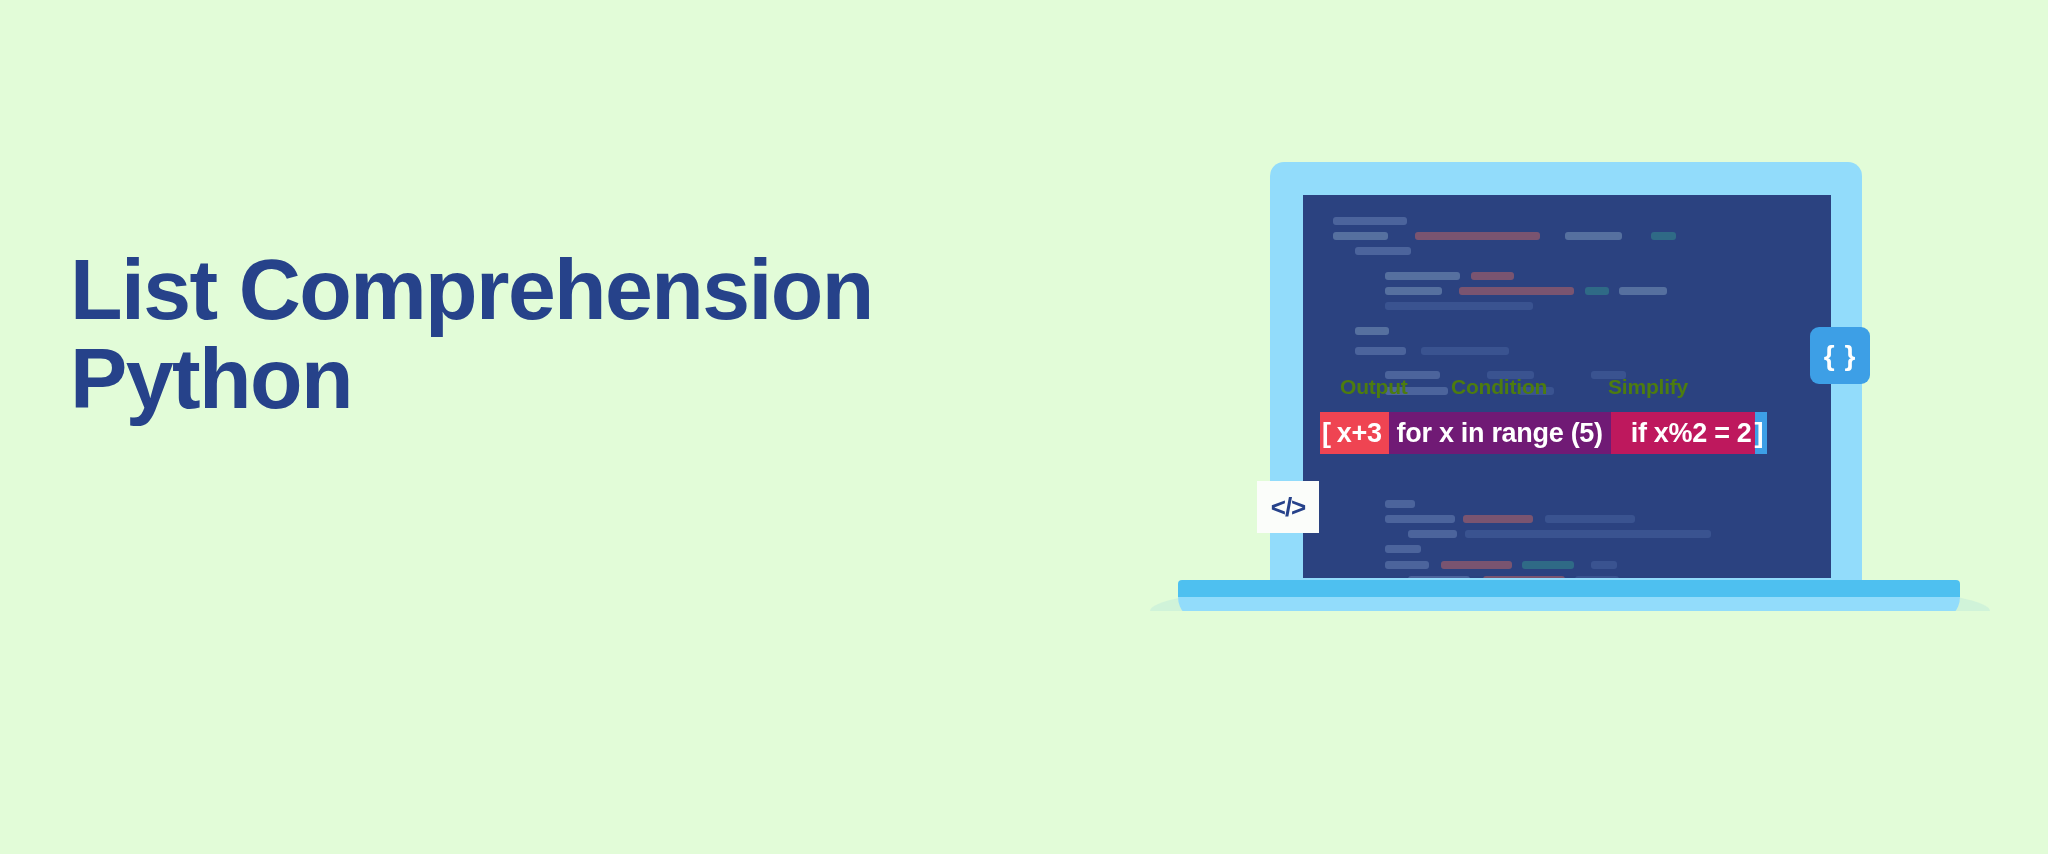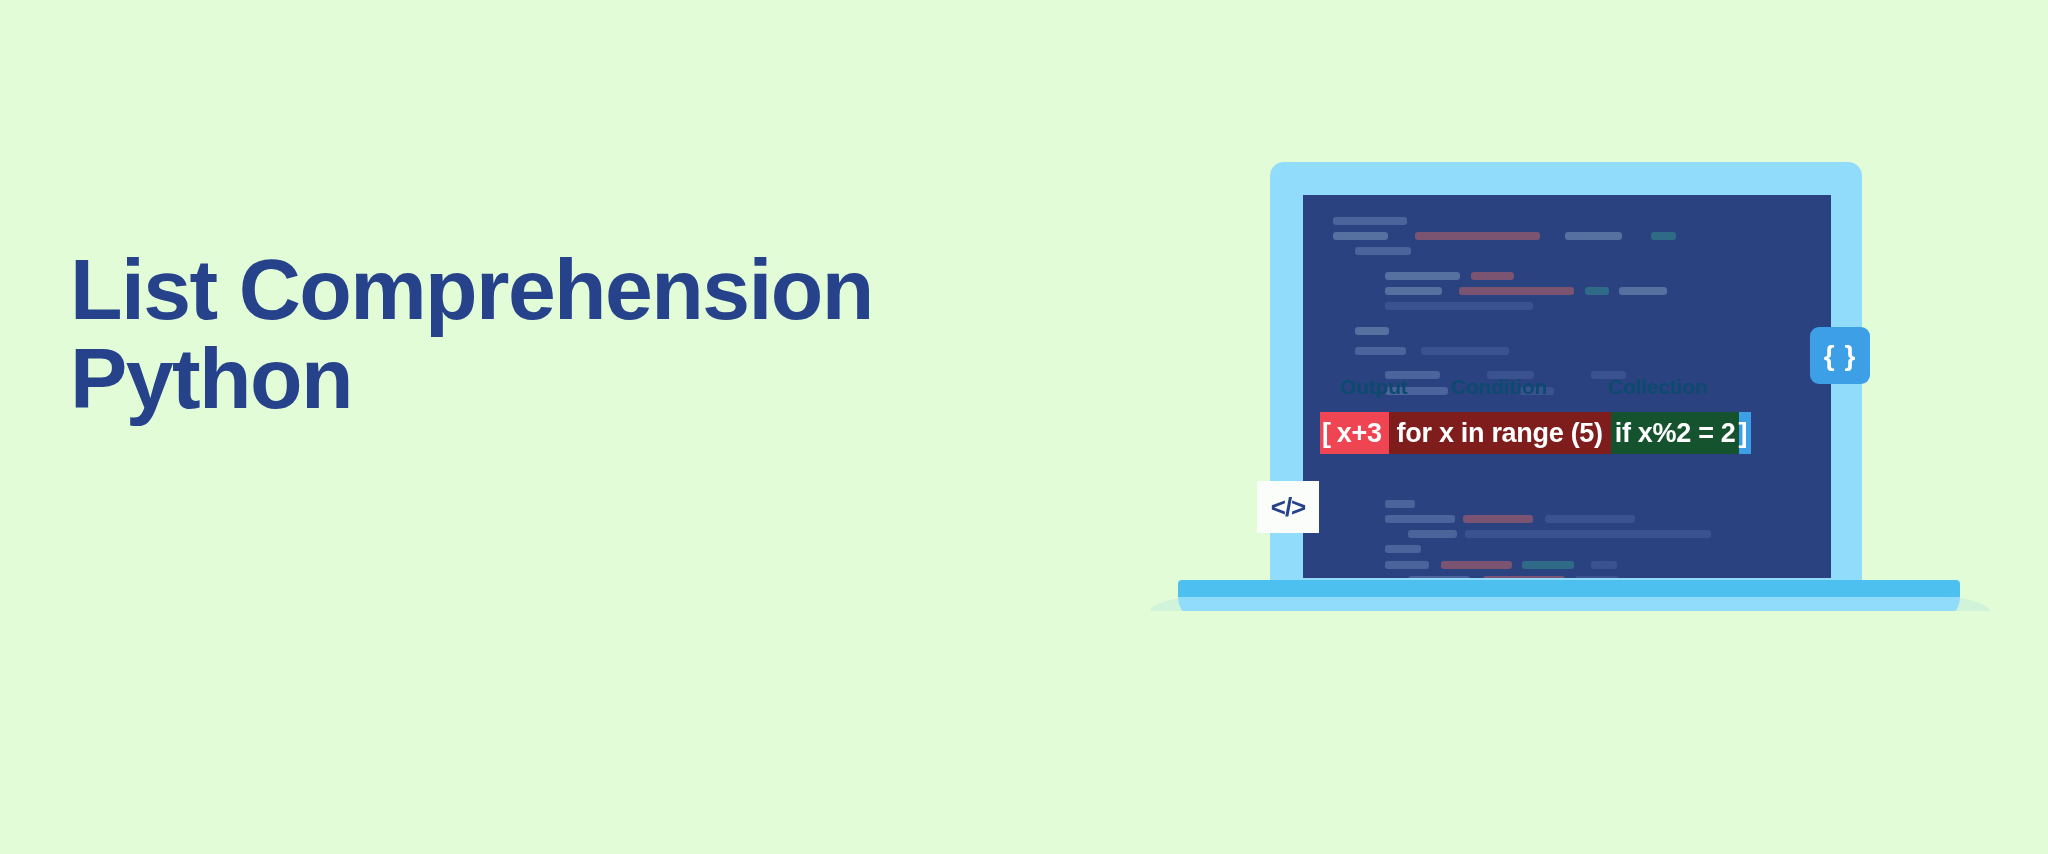--- a/index.html
+++ b/index.html
@@ -124,21 +124,21 @@
   
   #labels-row {
     position: absolute;
     left: 173px;
     top: 225px;
     width: 528px;
     height: 30px;
   }
   .code-label {
     position: absolute;
-    color: #0c4a6e;
+    color: #4d7c0f;
     font-family: "Liberation Sans", sans-serif;
     font-size: 21px;
     font-weight: 700;
     letter-spacing: -0.2px;
     white-space: nowrap;
   }
   #label-output     { left: 37px;  top: 0; }
   #label-collection { left: 148px; top: 0; }
   #label-condition  { left: 305px; top: 0; }
 
@@ -157,22 +157,22 @@
     letter-spacing: -0.3px;
     white-space: nowrap;
   }
   .code-seg {
     display: flex;
     align-items: center;
     padding: 0 5px;
   }
   #seg-bracket-open { padding-left: 2px; padding-right: 1px; background: #ef4452; }
   #seg-output       { background: #ef4452; padding-right: 7px; }
-  #seg-collection   { background: #7f1d1d; padding-left: 8px; padding-right: 8px; }
-  #seg-condition    { background: #14532d; padding-left: 4px; padding-right: 3px; text-align: center; }
+  #seg-collection   { background: #701a75; padding-left: 8px; padding-right: 8px; }
+  #seg-condition    { background: #be185d; padding-left: 20px; padding-right: 3px; text-align: center; }
   #seg-bracket-close{ background: #3d9fe6; padding-left: 0; padding-right: 4px; }
 
   
   #braces-badge {
     position: absolute;
     left: 680px;
     top: 177px;
     width: 60px;
     height: 57px;
     background: #3d9fe6;
@@ -255,21 +255,21 @@
           <div class="code-line c-dim" style="left: 288px; top: 366px; width: 26px;"></div>
           <div class="code-line c-blue" style="left: 105px; top: 381px; width: 62px;"></div>
           <div class="code-line c-red" style="left: 180px; top: 381px; width: 82px;"></div>
           <div class="code-line c-dim" style="left: 272px; top: 381px; width: 44px;"></div>
         </div>
     </div>
 
     <div id="labels-row">
       <span id="label-output" class="code-label">Output</span>
       <span id="label-collection" class="code-label">Condition</span>
-      <span id="label-condition" class="code-label">Collection</span>
+      <span id="label-condition" class="code-label">Simplify</span>
     </div>
 
     <div id="code-expression">
       <span id="seg-bracket-open" class="code-seg">[</span>
       <span id="seg-output" class="code-seg">x+3</span>
       <span id="seg-collection" class="code-seg">for x in range (5)</span>
       <span id="seg-condition" class="code-seg">if x%2 = 2</span>
       <span id="seg-bracket-close" class="code-seg">]</span>
     </div>
 

